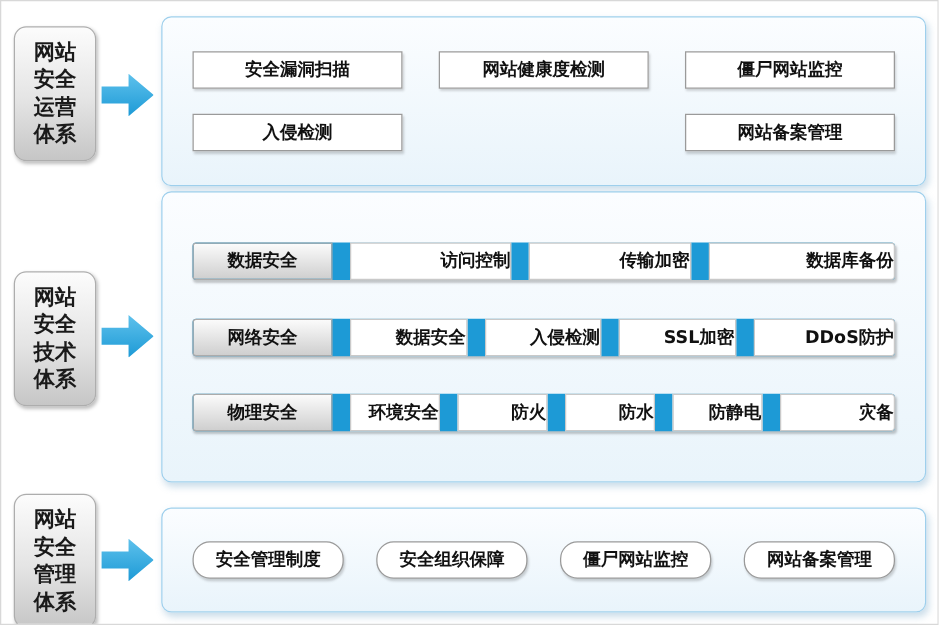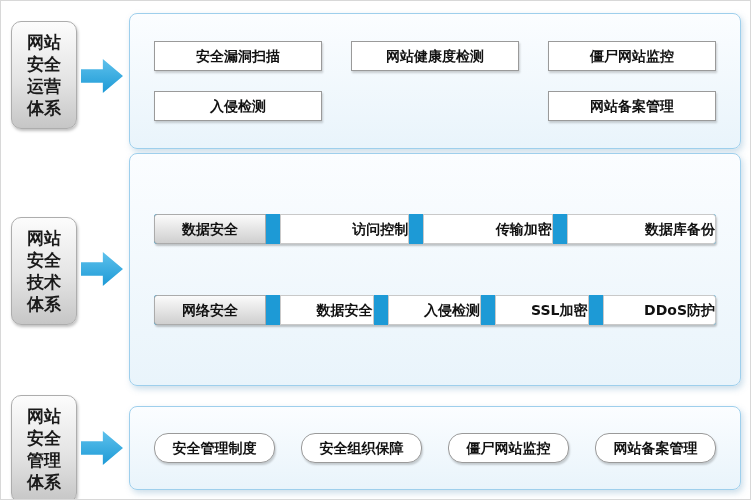--- a/index.html
+++ b/index.html
@@ -125,20 +125,28 @@
       <div class="witem">传输加密</div>
       <div class="witem">数据库备份</div>
     </div>
     <div class="bar">
       <div class="cat">网络安全</div>
       <div class="witem">数据安全</div>
       <div class="witem">入侵检测</div>
       <div class="witem">SSL加密</div>
       <div class="witem">DDoS防护</div>
     </div>
+    <div class="bar">
+      <div class="cat">物理安全</div>
+      <div class="witem">环境安全</div>
+      <div class="witem">防火</div>
+      <div class="witem">防水</div>
+      <div class="witem">防静电</div>
+      <div class="witem">灾备</div>
+    </div>
   </div>
 
   <div class="side-label" id="label-mgmt">网站
 安全
 管理
 体系</div>
   <div class="arrow" id="arrow-mgmt"></div>
   <div class="panel" id="panel-mgmt">
     <div class="wbox mgmt">安全管理制度</div>
     <div class="wbox mgmt">安全组织保障</div>

